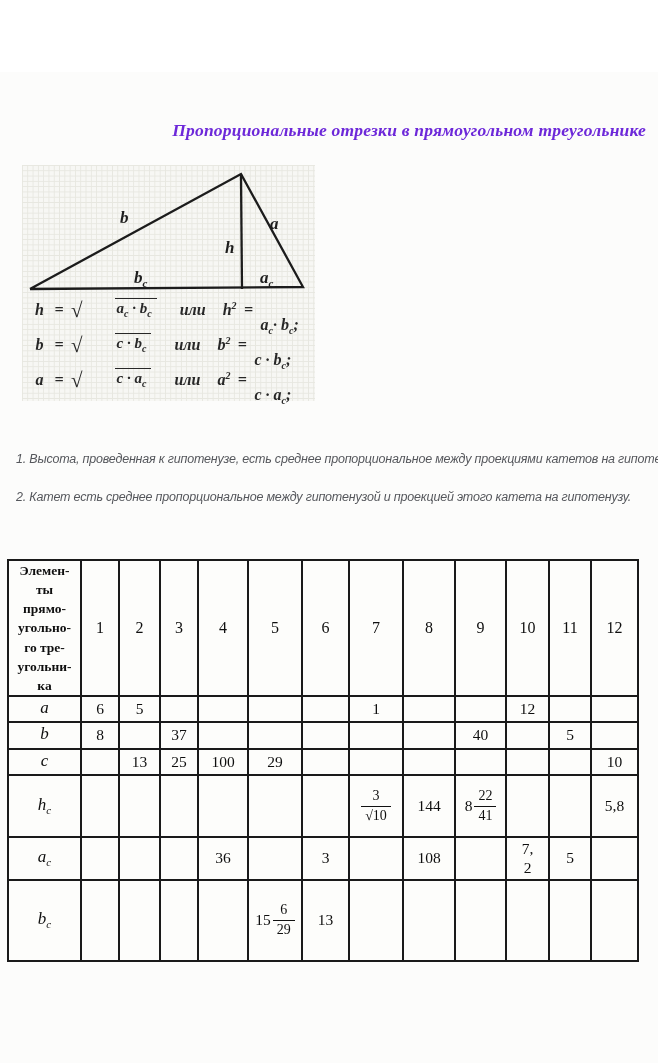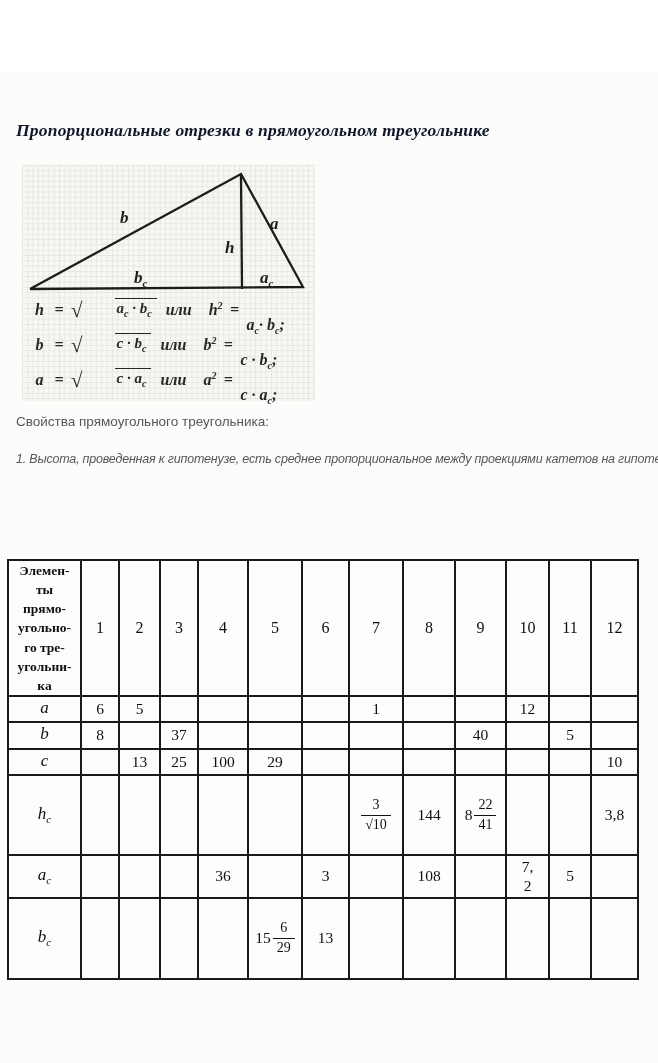--- a/index.html
+++ b/index.html
@@ -12,21 +12,22 @@
   .content-bg {
     position:absolute; left:0; top:72px; width:658px; height:991px;
     background:#fcfcfb;
   }
   
   .doc-title {
     position:absolute; left:16px; top:120px; width:630px;
     font-family:"Liberation Serif", serif;
     font-style:italic; font-weight:bold;
     font-size:17.5px; letter-spacing:0.2px;
-    color:#0f172a;
+    color:#6d28d9;
+    text-align:right;
   }
   
   .figure {
     position:absolute; left:22px; top:165px; width:293px; height:236px;
     background-color:#f7f7f4;
     background-image:
       linear-gradient(#e7e7e0 1px, transparent 1px),
       linear-gradient(90deg, #e7e7e0 1px, transparent 1px);
     background-size:5.3px 5.3px;
   }
@@ -44,21 +45,21 @@
     font-size:16px; color:#272727;
   }
   .f-lhs { width:15px; text-align:center; }
   .f-eq  { width:24px; text-align:center; }
   .rad   { display:inline-flex; align-items:stretch; }
   .rad-sign { font-style:normal; font-size:21px; line-height:1.05; transform:translateY(1px); }
   .rad-body {
     border-top:1.7px solid #272727; padding:1px 5px 0 2px;
     font-size:15px; white-space:nowrap; align-self:flex-start;margin-left:32px;
   }
-  .f-or { width:44px; text-align:center; }
+  .f-or { width:44px; text-align:center; margin-left:14px; }
   .f-sq { margin-left:8px; white-space:nowrap; }
   .f-eq2 { width:24px; text-align:center; }
   .f-rhs { white-space:nowrap;margin-top:33px; }
   .formulas sub, .f-sq sub, .f-rhs sub { font-size:10px; }
   sup { font-size:10px; }
   
   .props-heading {
     position:absolute; left:16px; top:414px;
     font-family:"Liberation Sans", sans-serif;
     font-size:13.5px; color:#55575c;
@@ -79,21 +80,21 @@
     font-family:"Liberation Serif", serif; color:#0f0f0f;
   }
   .tri-table td {
     border:2px solid #1a1a1a;
     text-align:center; vertical-align:middle;
     font-size:15.5px; padding:0 1px;
     white-space:pre-line; line-height:1.2;
   }
   .r-head { height:132px; }
   .r-a { height:26px; } .r-b { height:27px; } .r-c { height:26px; }
-  .r-hc { height:80px; } .r-ac { height:43px; } .r-bc { height:81px; }
+  .r-hc { height:62px; } .r-ac { height:43px; } .r-bc { height:81px; }
   td.hdr-label { font-weight:bold; font-size:13.5px; line-height:1.42; }
   td.col-num { font-size:16px; }
   td.row-lbl { font-style:italic; font-size:17px; }
   td.row-lbl sub { font-size:11px; font-style:italic; }
   .frac { display:inline-block; vertical-align:middle; font-size:14px; line-height:1.2; }
   .frac .num { display:block; padding:0 4px 1px; border-bottom:1.5px solid #111; }
   .frac .den { display:block; padding:1px 4px 0; }
   .mixed { display:inline-flex; align-items:center; gap:2px; }
 </style>
 </head>
@@ -151,22 +152,22 @@
           <span class="rad-body"><span>c</span><sub></sub> <span>·</span> <span>a</span><sub>c</sub></span>
         </span>
         <span class="f-or">или</span>
         <span class="f-sq"><span>a</span><sup>2</sup></span>
         <span class="f-eq2">=</span>
         <span class="f-rhs"><span>c</span><sub></sub> <span>·</span> <span>a</span><sub>c</sub><span>;</span></span>
       </div>
     </div>
   </div>
 
-  <div class="props-heading">Свойства прямоугольного треугольника:</div>
   <div class="prop-item prop-1">1. Высота, проведенная к гипотенузе, есть среднее пропорциональное между проекциями катетов на гипотенузу.</div>
+  <div class="prop-item prop-2">2. Катет есть среднее пропорциональное между гипотенузой и проекцией этого катета на гипотенузу.</div>
 
   <table class="tri-table">
     <colgroup>
       <col style="width:73px">
         <col style="width:38px">
         <col style="width:41px">
         <col style="width:38px">
       <col style="width:50px">
         <col style="width:54px">
         <col style="width:47px">
@@ -250,21 +251,21 @@
         <td></td>
         <td></td>
         <td></td>
         <td></td>
         <td></td>
         <td><span class="frac"><span class="num">3</span><span class="den">√10</span></span></td>
         <td>144</td>
         <td><span class="mixed"><span>8</span><span class="frac"><span class="num">22</span><span class="den">41</span></span></span></td>
         <td></td>
         <td></td>
-        <td>3,8</td>
+        <td>5,8</td>
       </tr>
       <tr class="r-ac">
         <td class="row-lbl"><span>a</span><sub>c</sub></td>
         <td></td>
         <td></td>
         <td></td>
         <td>36</td>
         <td></td>
         <td>3</td>
         <td></td>

